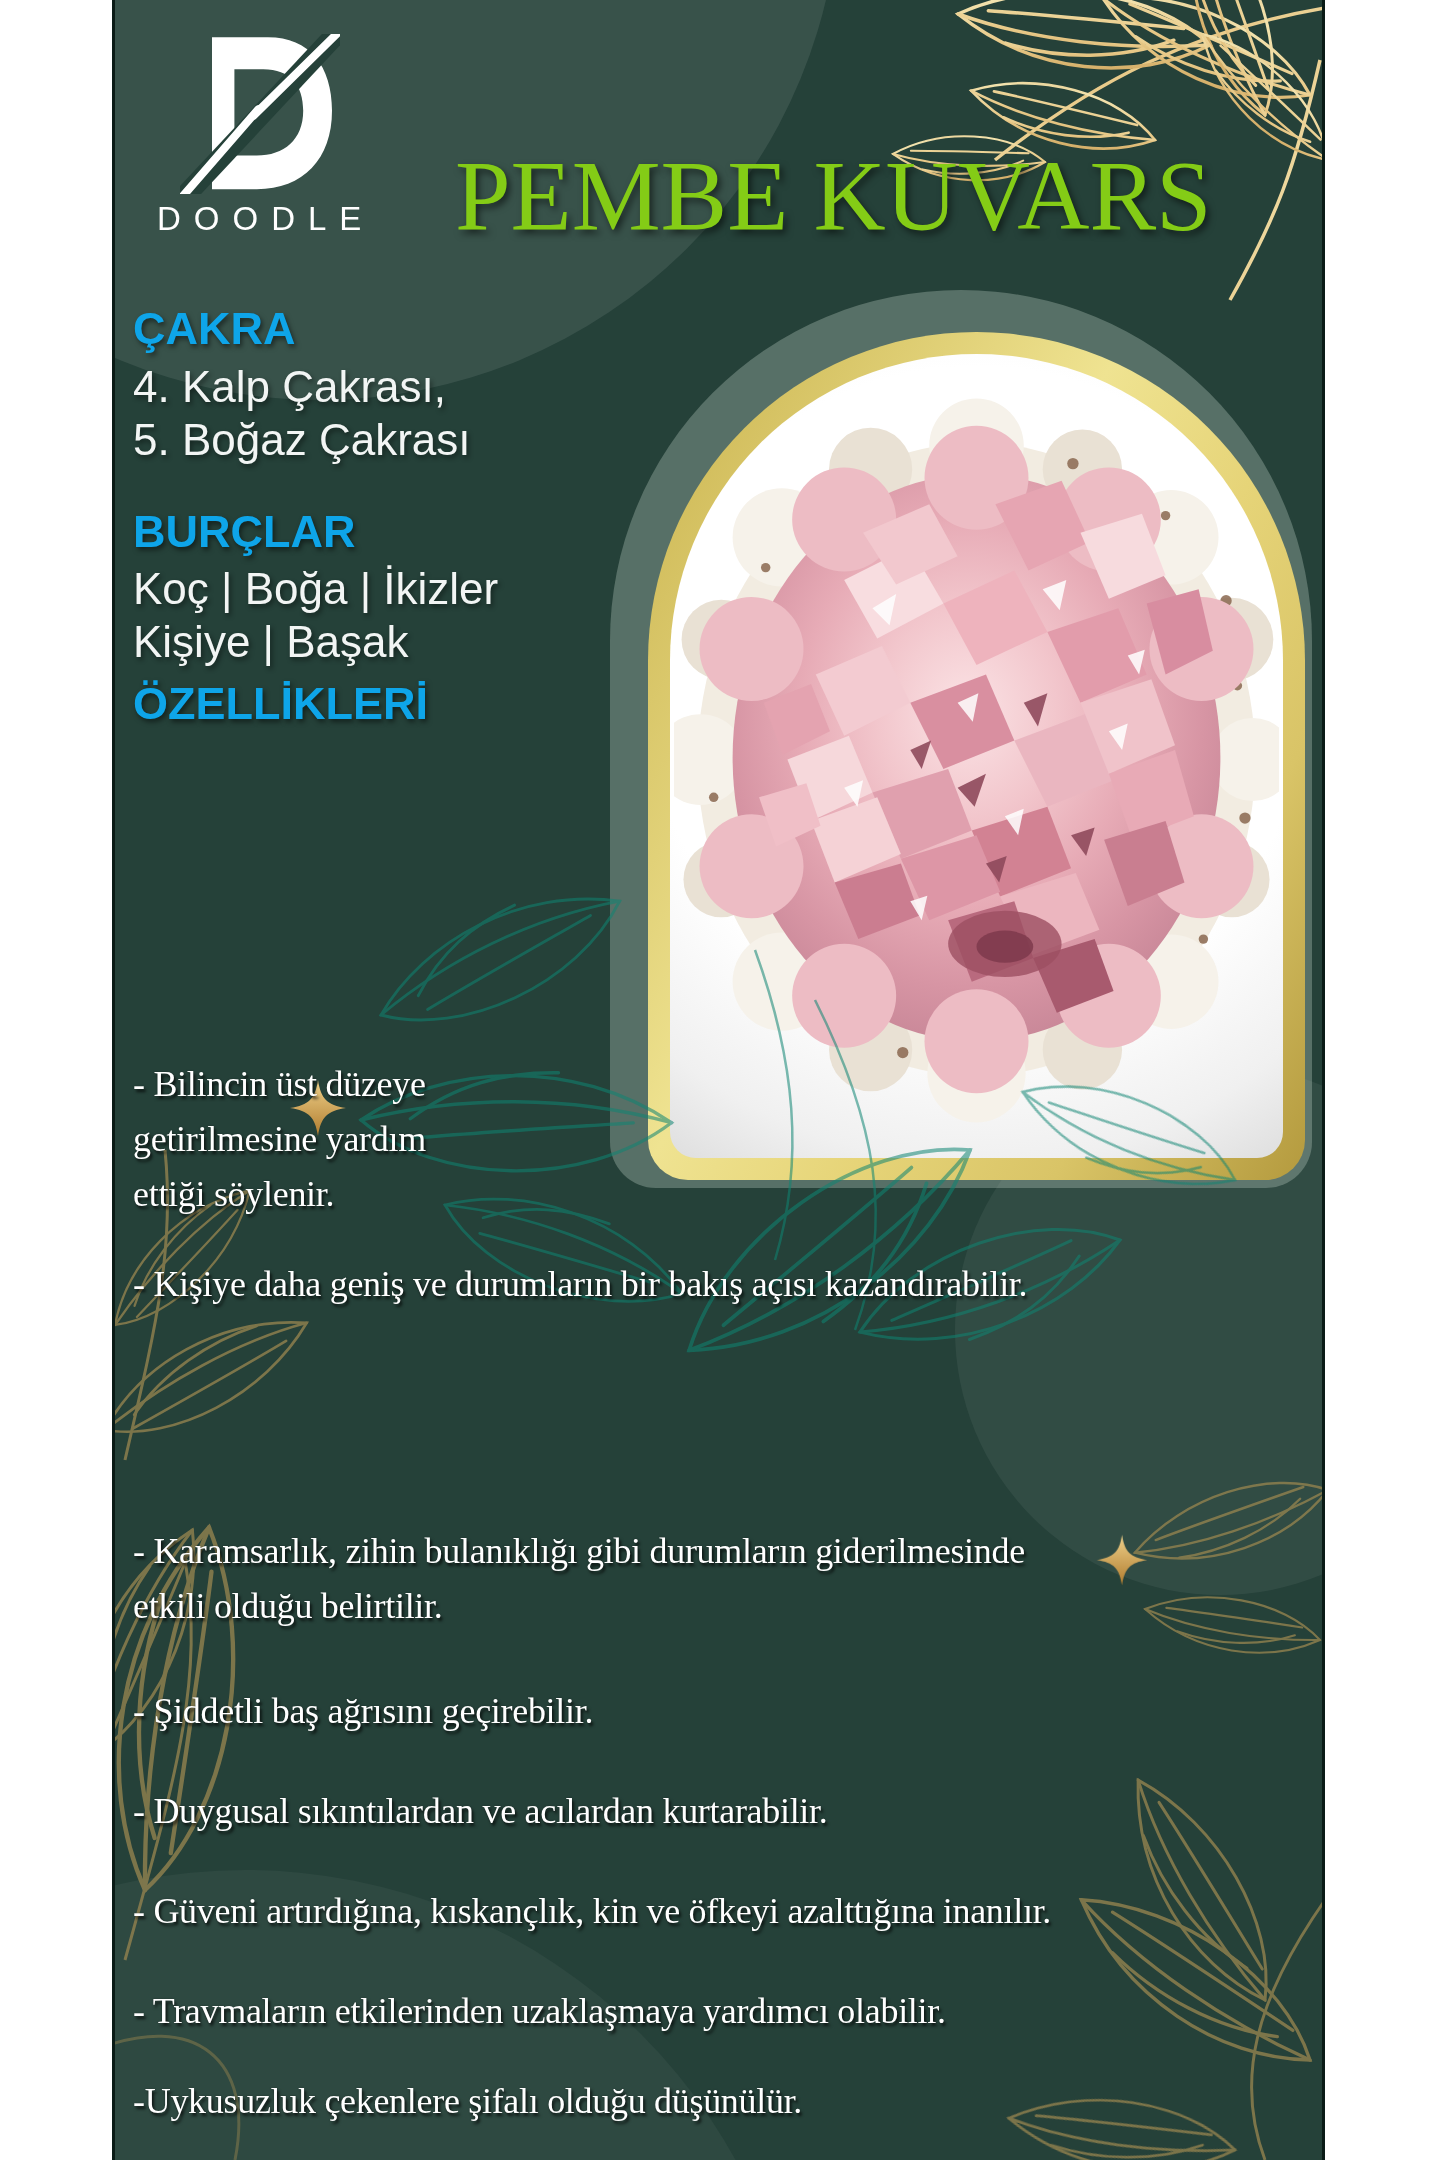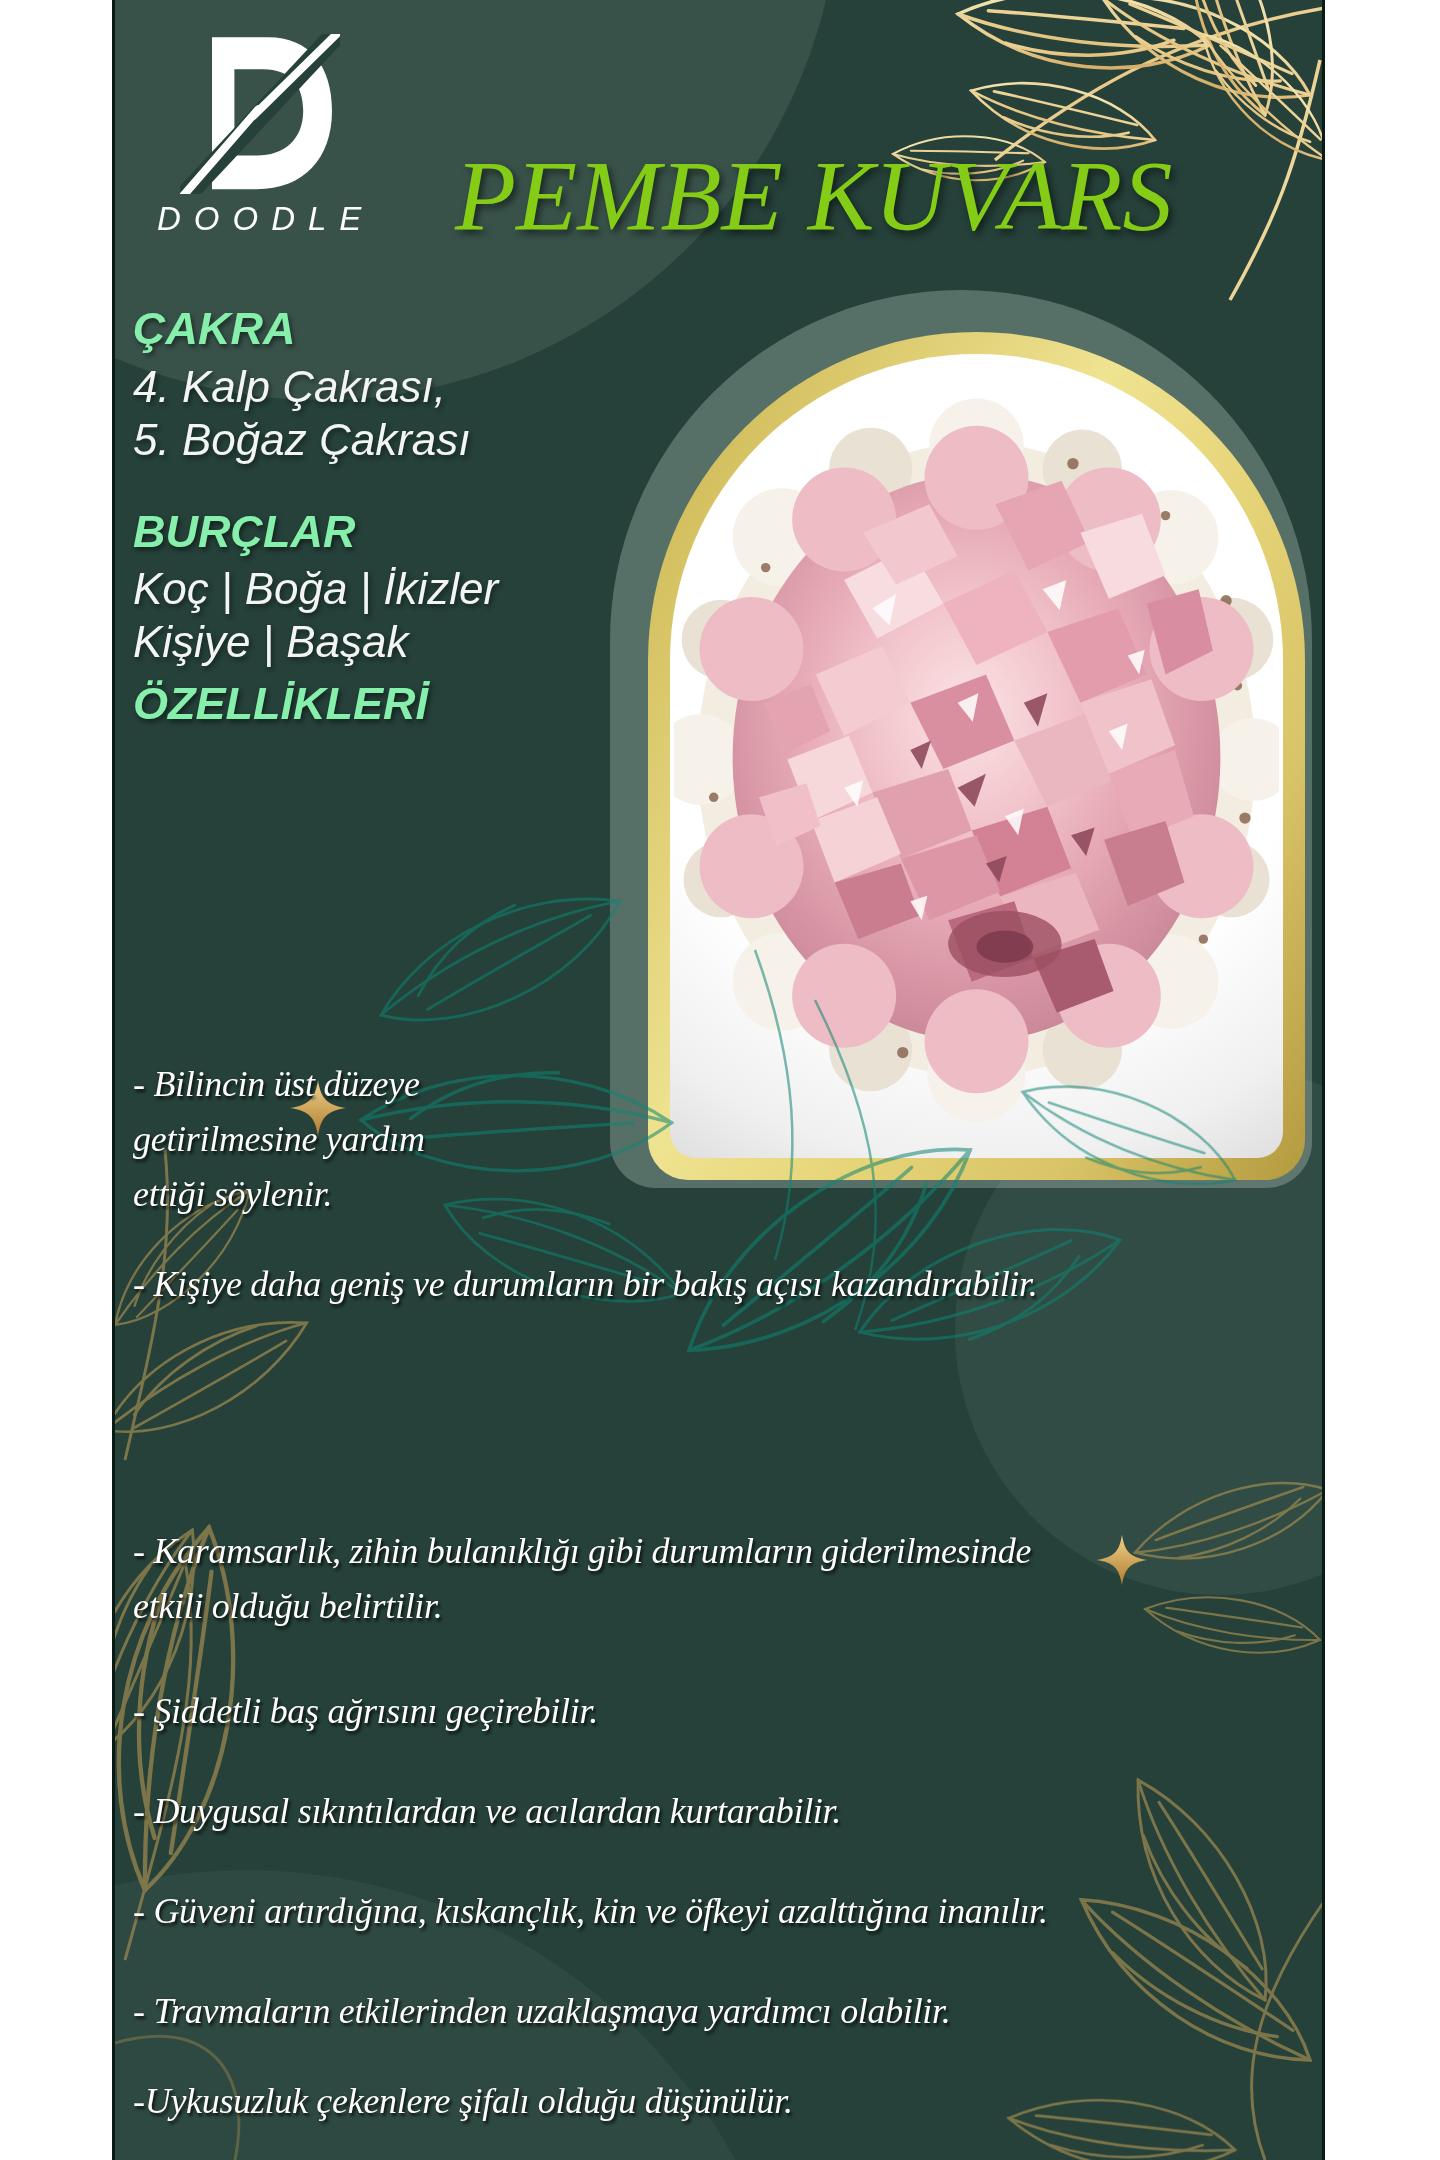--- a/index.html
+++ b/index.html
@@ -1,34 +1,34 @@
 <!DOCTYPE html>
 <html><head>
 <meta charset="utf-8">
 <style>
   html,body{margin:0;padding:0;}
   .page{position:relative;width:1372px;height:2160px;background:#ffffff;overflow:hidden;
-        font-family:"Liberation Sans",sans-serif;font-style:italic;}
+        font-family:"Liberation Sans",sans-serif;}
   .card{position:absolute;left:112px;top:0;width:1213px;height:2160px;background:#254139;
         border-left:3px solid #0a1b16;border-right:3px solid #0a1b16;overflow:hidden;box-sizing:border-box;}
   
   .glow{position:absolute;border-radius:50%;pointer-events:none;}
   .glow-tl{left:-315px;top:-640px;width:1040px;height:1040px;background:rgba(255,255,255,0.09);}
   .glow-br{left:840px;top:1065px;width:530px;height:530px;background:rgba(255,255,255,0.06);}
   .glow-bl{left:-430px;top:1870px;width:1120px;height:1120px;background:rgba(255,255,255,0.045);}
   
   .logo{position:absolute;left:65px;top:34px;width:160px;height:160px;}
   .brand-name{position:absolute;left:42px;top:200px;width:260px;color:#fff;font-size:33px;
               letter-spacing:13px;font-weight:400;}
   
   .title{position:absolute;left:340px;top:146px;color:#84cc16;font-family:"Liberation Serif",serif;
          font-size:100px;line-height:100px;white-space:nowrap;letter-spacing:0px;
          text-shadow:3px 4px 7px rgba(0,0,0,.55);}
   
-  .h-sans{position:absolute;left:18px;color:#86efac;font-weight:700;font-size:45px;line-height:48px;
+  .h-sans{position:absolute;left:18px;color:#0ea5e9;font-weight:700;font-size:45px;line-height:48px;
           text-shadow:2px 3px 5px rgba(0,0,0,.5);white-space:nowrap;}
   .sans-lines{position:absolute;left:18px;color:#f2f5f4;font-size:44px;line-height:53px;
           text-shadow:2px 3px 5px rgba(0,0,0,.45);white-space:nowrap;font-weight:400;}
   
   .bullet{position:absolute;left:18px;color:#fff;font-family:"Liberation Serif",serif;
           font-size:36px;line-height:55px;letter-spacing:-0.3px;
           text-shadow:2px 3px 3px rgba(0,0,0,.7), 0 0 2px rgba(0,0,0,.35);}
   .bl{white-space:nowrap;}
   
   .arch-back{position:absolute;left:495px;top:290px;width:702px;height:898px;

